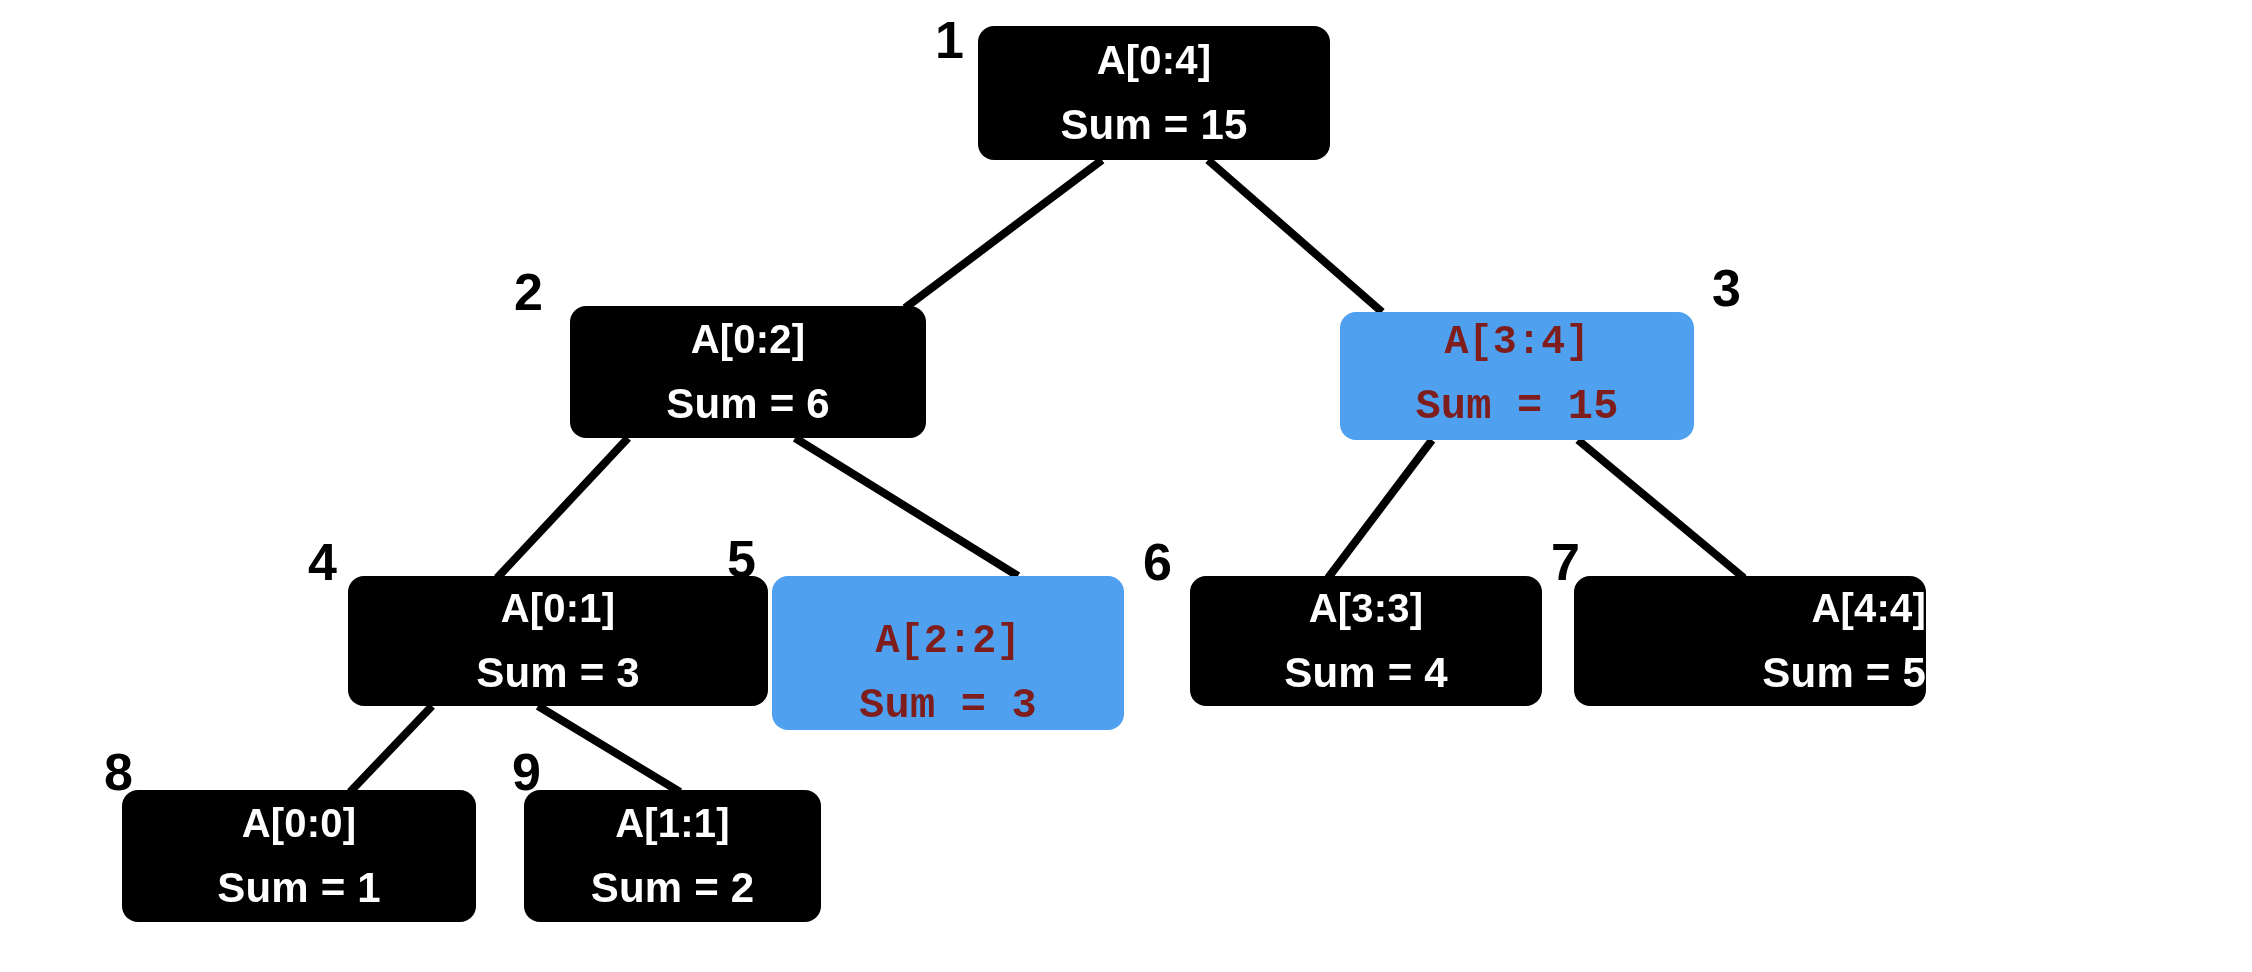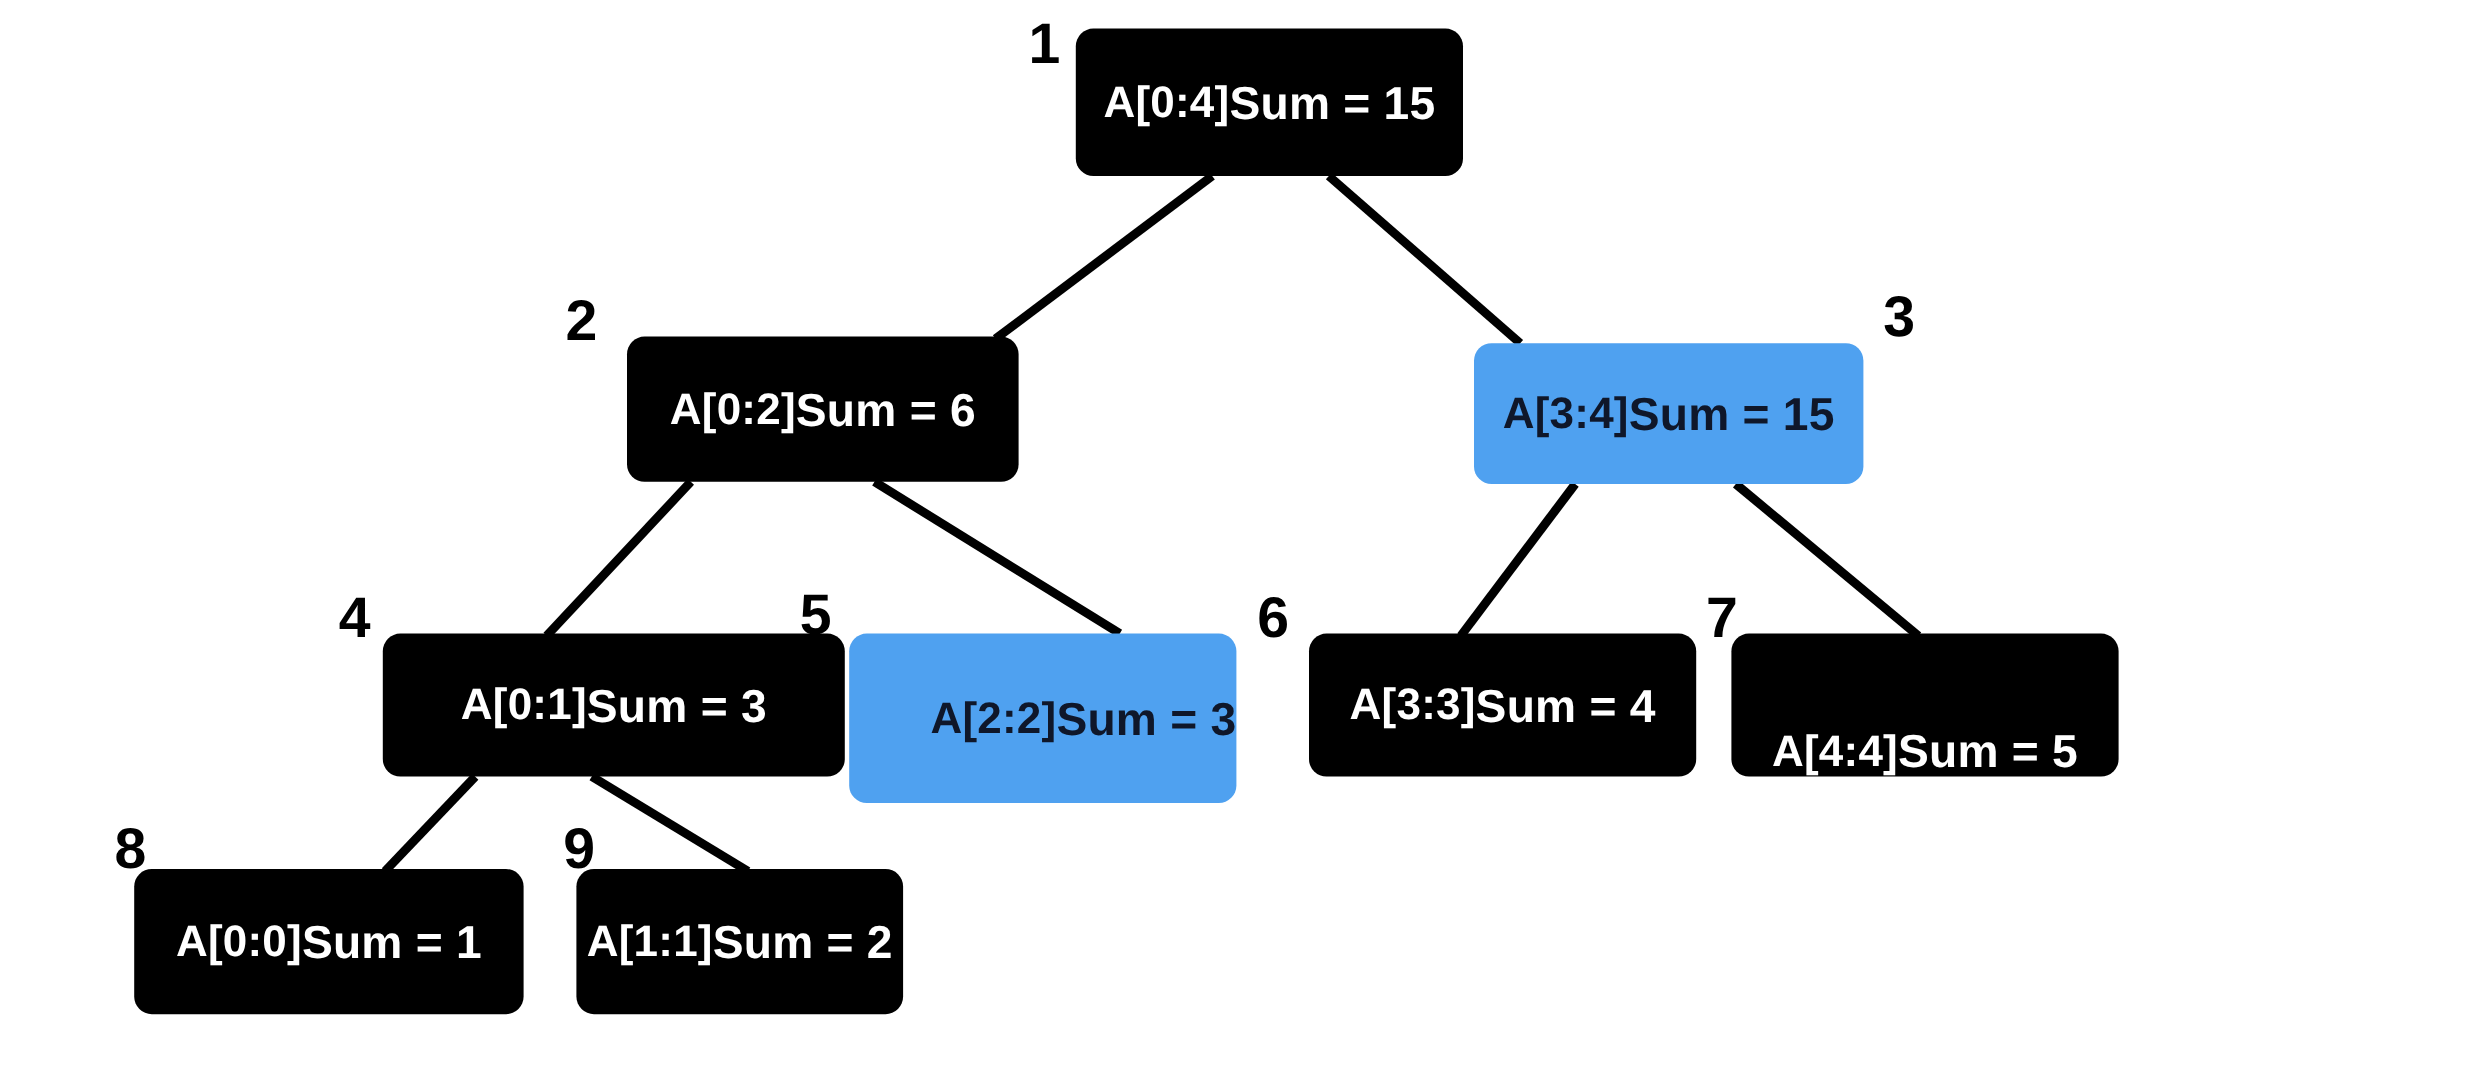--- a/index.html
+++ b/index.html
@@ -23,43 +23,44 @@
     top: 0;
     width: 2252px;
     height: 972px;
     pointer-events: none;
   }
   .node {
     position: absolute;
     box-sizing: border-box;
     border-radius: 16px;
     display: flex;
-    flex-direction: row;
+    flex-direction: column;
     align-items: center;
     justify-content: center;
     line-height: 1.12;
     font-weight: 700;
     letter-spacing: 0.2px;
   }
   .node .range {
     font-size: 40px;
     font-weight: 700;
   }
   .node .sum {
     font-size: 42px;
     font-weight: 700;
-    margin-top: 2px;
+    margin-top: 18px;
   }
   .node.dark {
     background: #000000;
     color: #ffffff;
   }
   .node.highlight {
     background: #4FA1F0;
-    color: #0f172a;
+    color: #7f1d1d;
+    font-family: Liberation Mono, monospace;
   }
   .idx {
     position: absolute;
     font-size: 52px;
     font-weight: 700;
     color: #000000;
     line-height: 1;
   }
 </style>
 </head>

